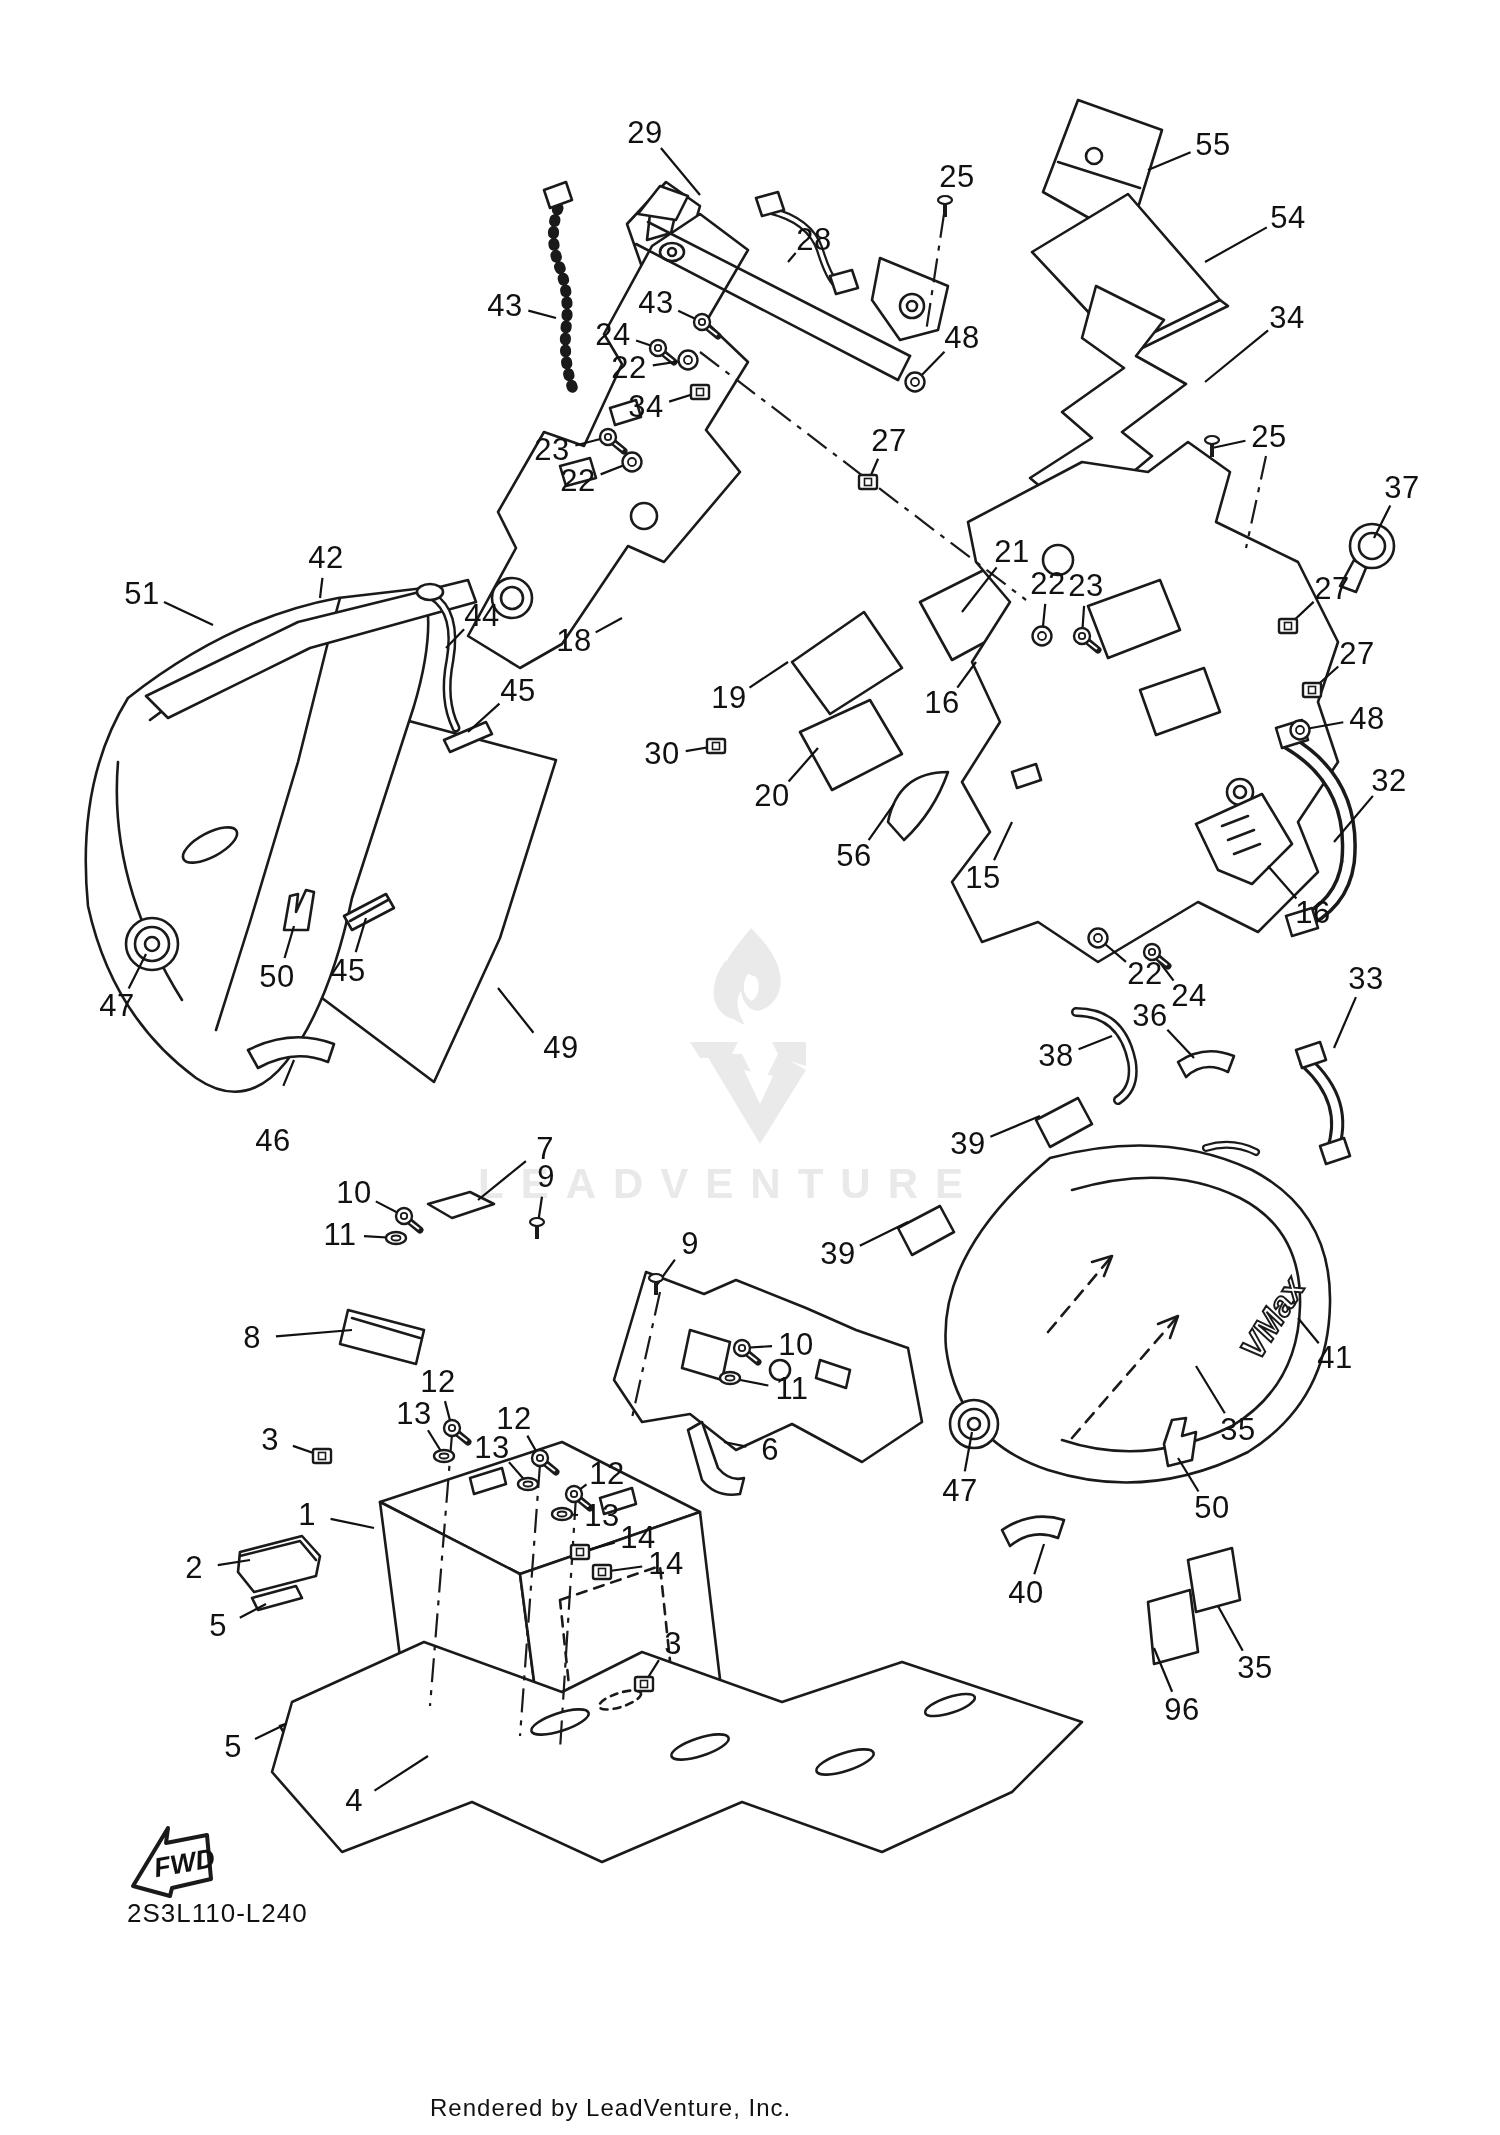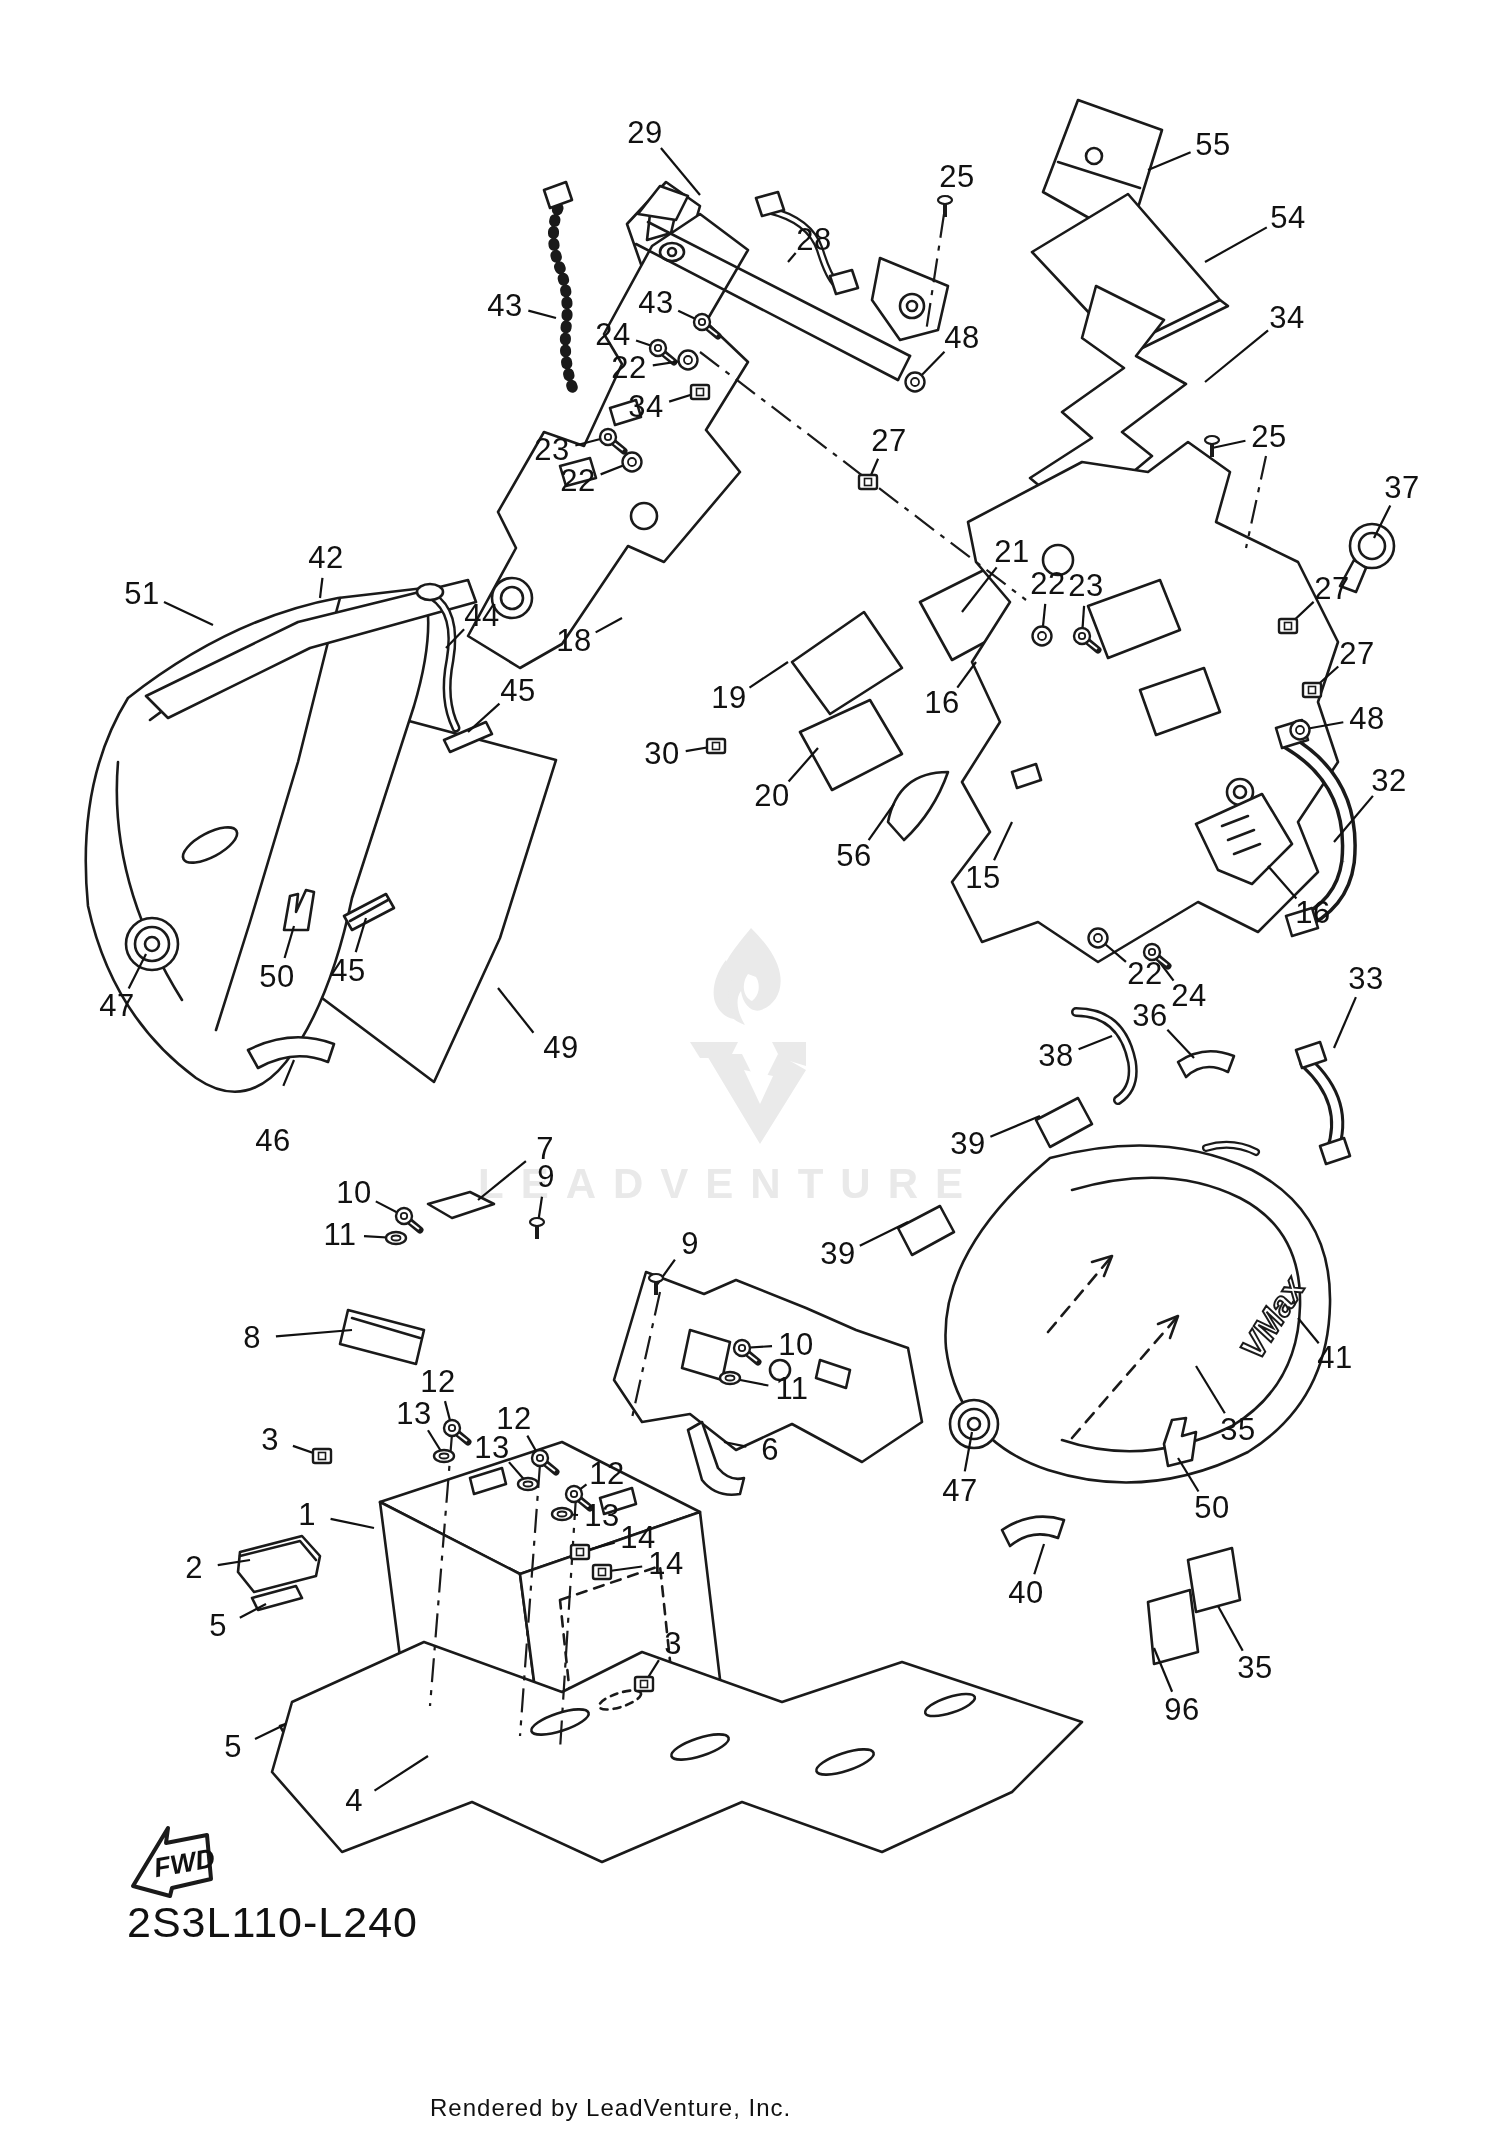--- a/index.html
+++ b/index.html
@@ -14,21 +14,21 @@
     text-align:center; font-size:31px; line-height:40px; color:#111;
     letter-spacing:0.5px; cursor:pointer; user-select:none;
   }
   .wm-text {
     position:absolute; left:478px; top:1160px; width:560px;
     font-size:42px; font-weight:bold; letter-spacing:17px;
     color:#e9e9e9; white-space:nowrap;
   }
   .part-code {
     position:absolute; left:127px; top:1898px;
-    font-size:43px; color:#111; letter-spacing:1px;
+    font-size:26px; color:#111; letter-spacing:1px;
   }
   .copyright {
     position:absolute; left:96px; top:2064px;
     font-size:47px; color:#000; letter-spacing:-1px; white-space:nowrap;
   }
   .rendered-by {
     position:absolute; left:430px; top:2094px;
     font-size:24px; color:#111; letter-spacing:1px; white-space:nowrap;
   }
 </style>

